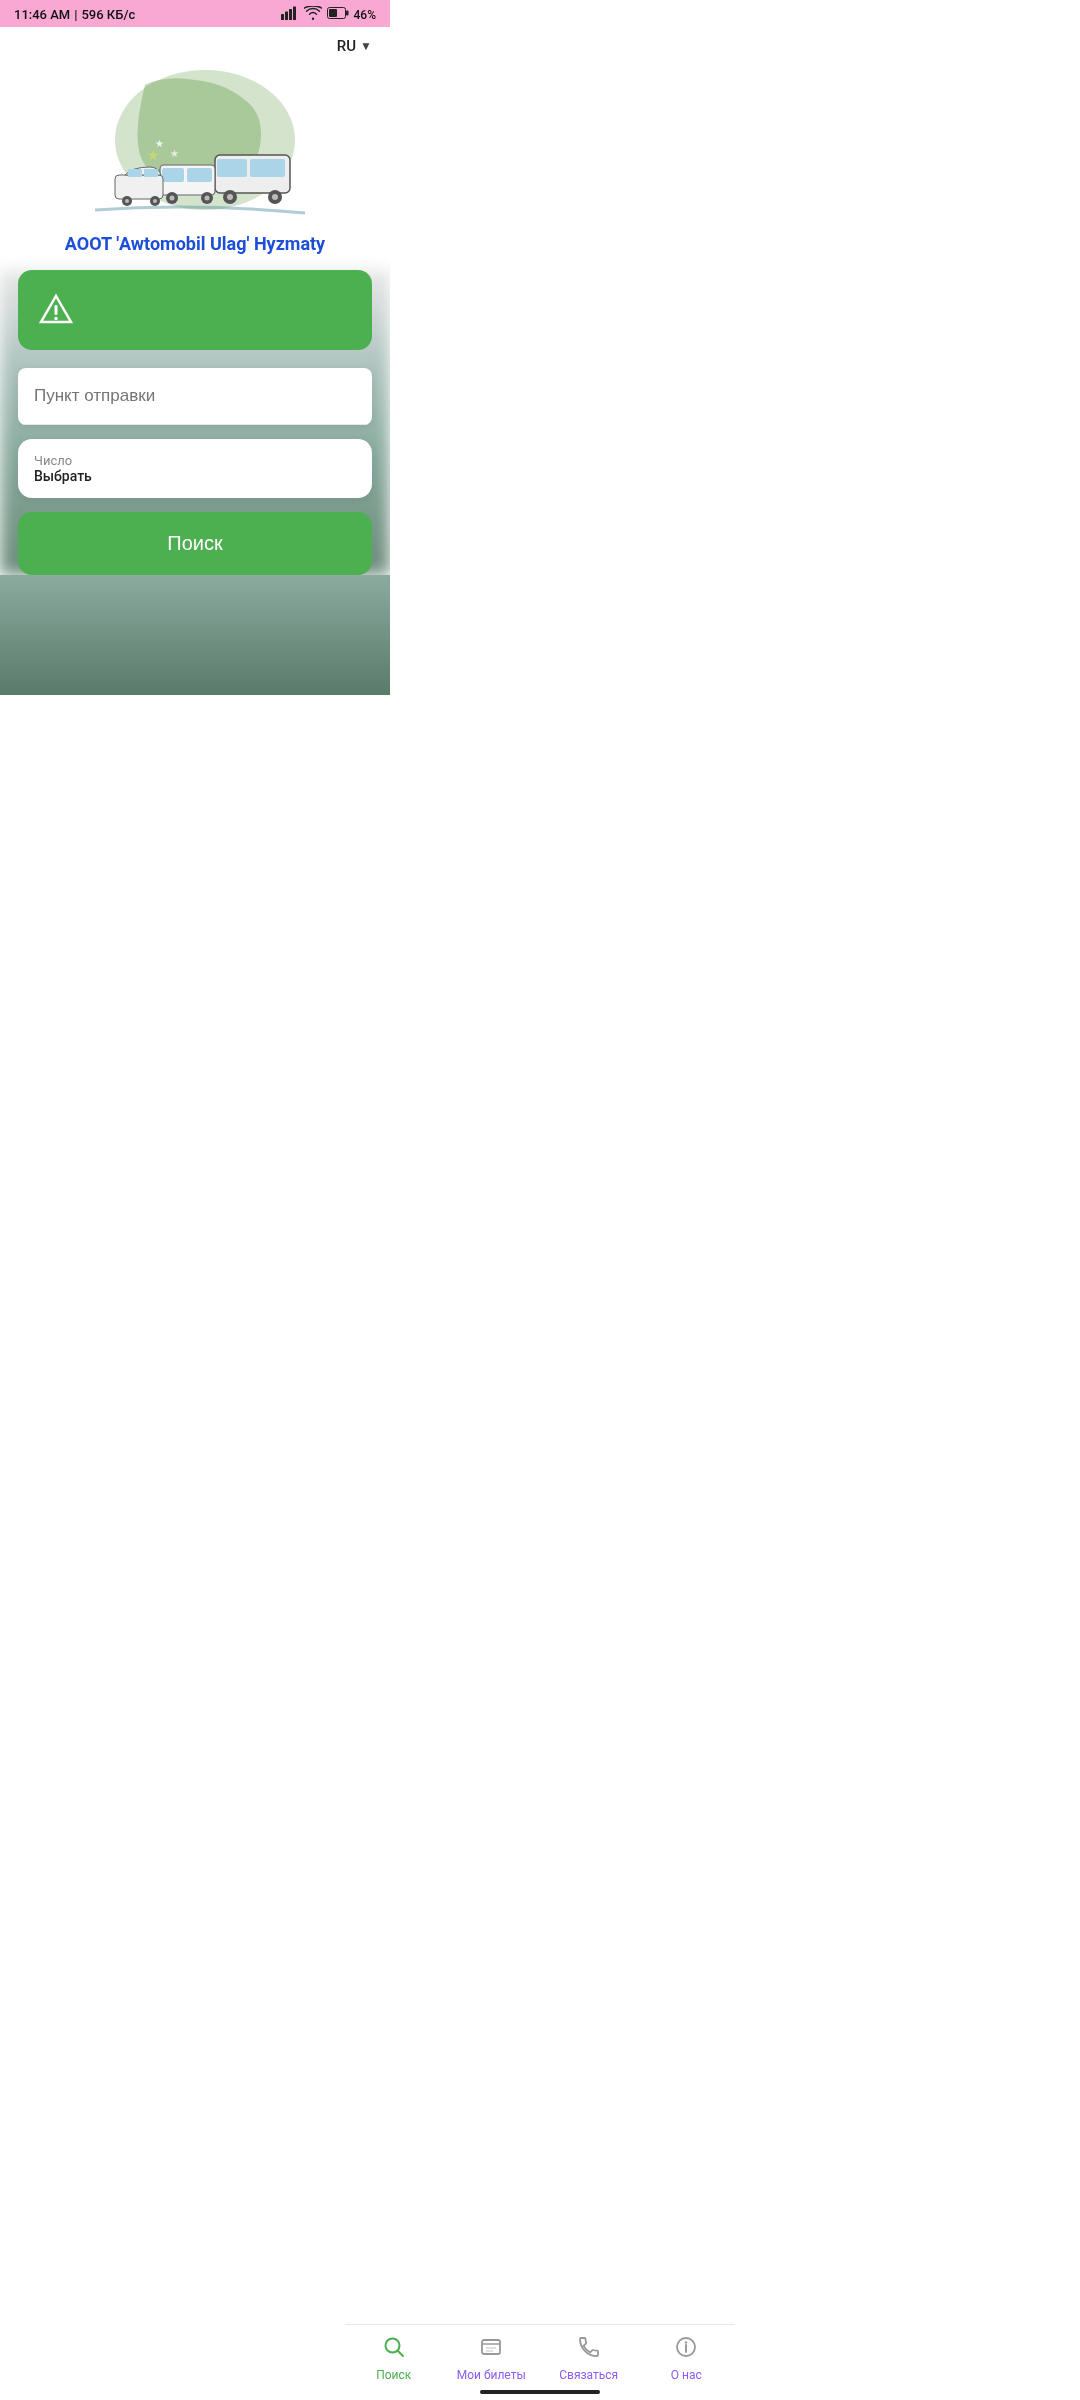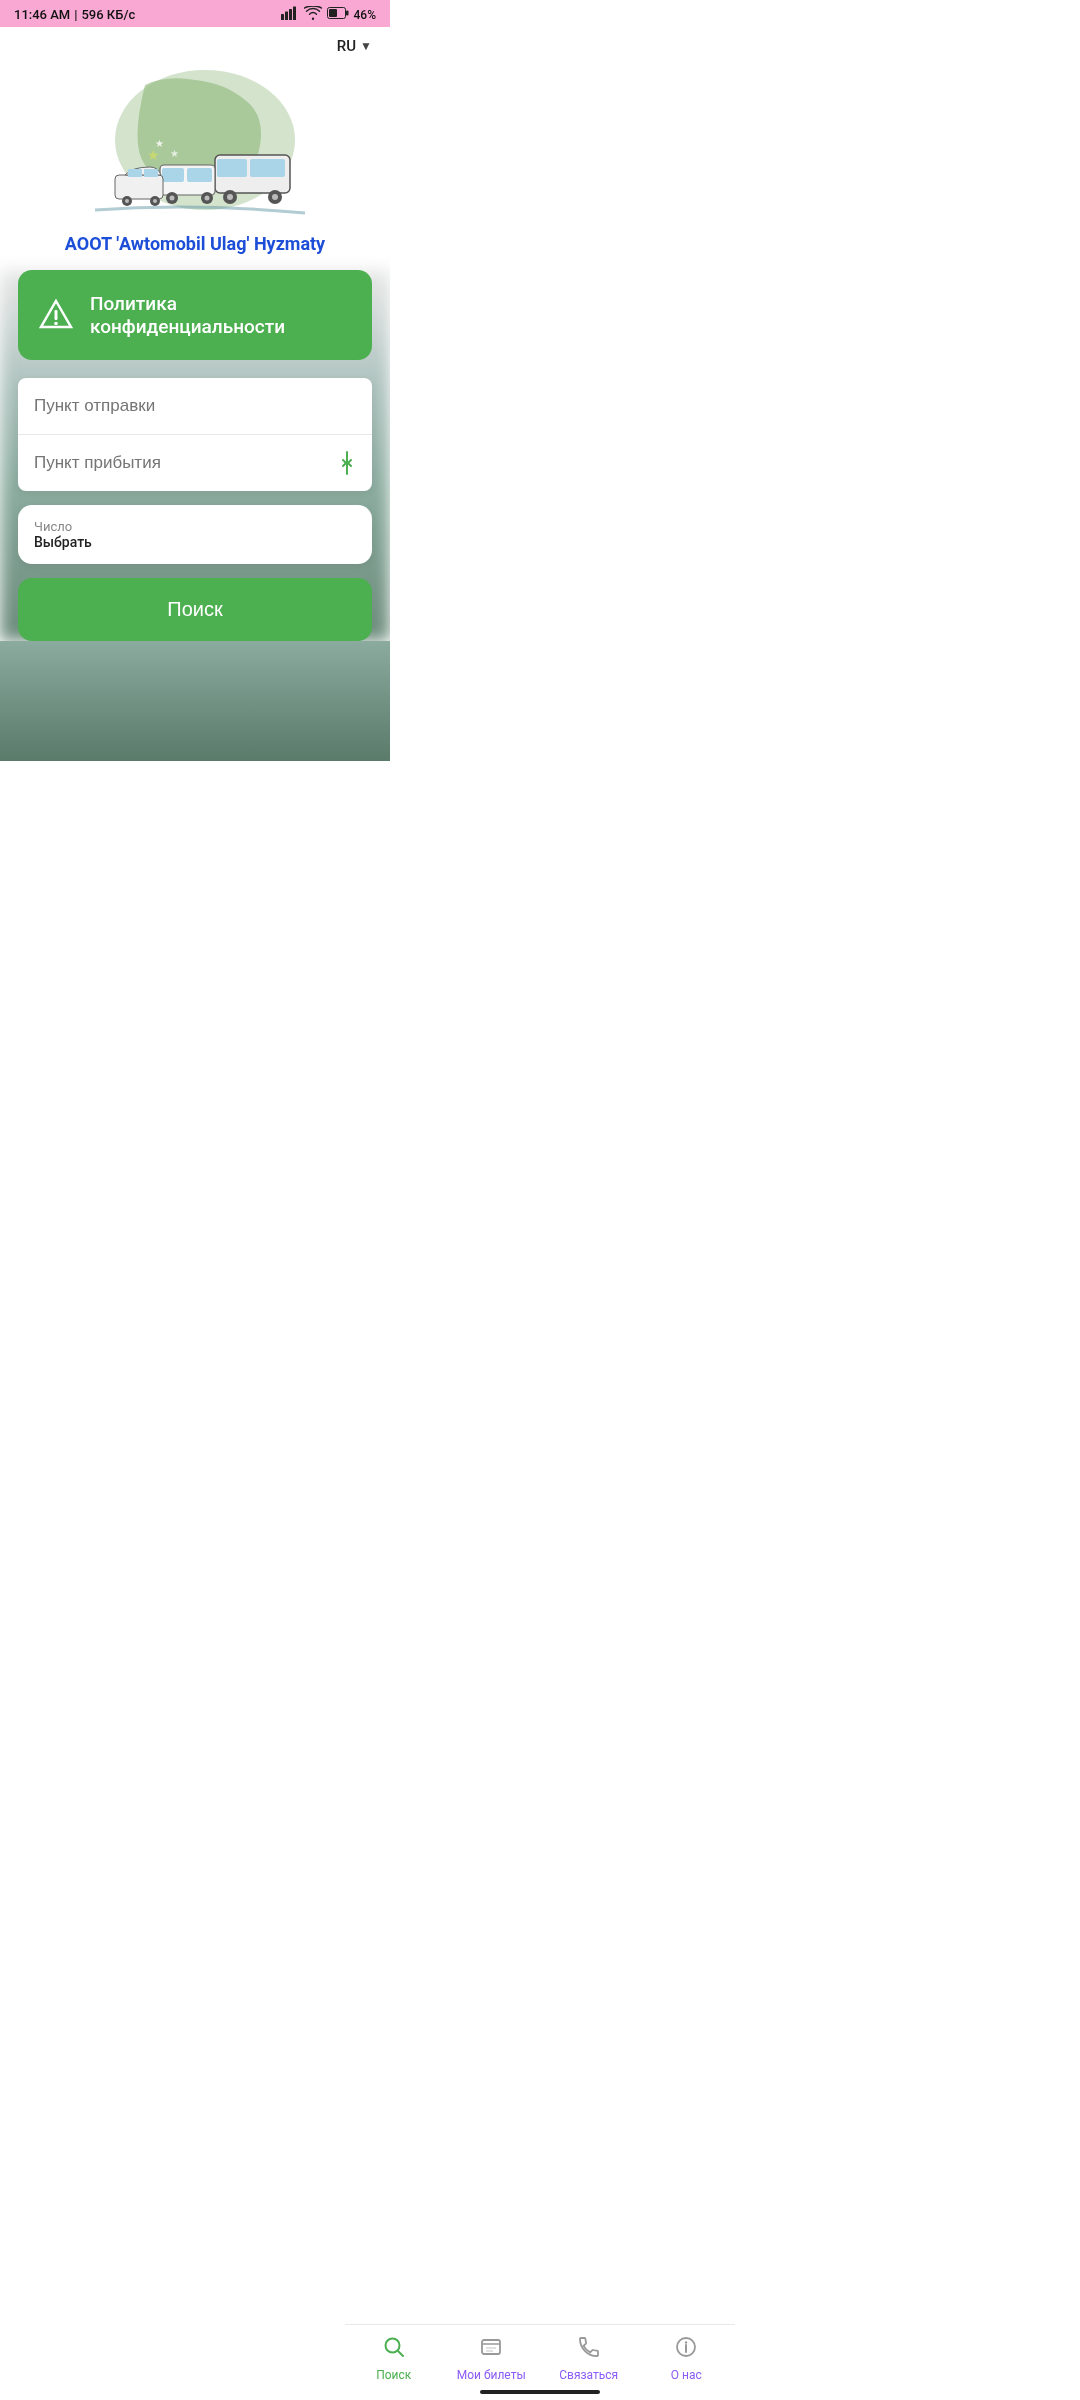--- a/index.html
+++ b/index.html
@@ -367,38 +367,26 @@
 
     
     <div class="privacy-banner">
       <span class="privacy-icon triangle-icon">
         <svg viewBox="0 0 36 36" width="36" height="36" fill="none">
           <path d="M18 4L33 30H3L18 4Z" stroke="#fff" stroke-width="2.5" fill="none"></path>
           <rect x="16.5" y="13" width="3" height="10" rx="1.2" fill="#fff"></rect>
           <circle cx="18" cy="26.5" r="1.8" fill="#fff"></circle>
         </svg>
       </span>
-      <span class="privacy-text">Политика конфиденциальности</span>
     </div>
 
     
     <div class="route-card">
       <div class="route-input-row">
         <input class="route-input" type="text" placeholder="Пункт отправки" style="">
-      </div>
-      <div class="route-input-row" style="position:relative;">
-        <input class="route-input" type="text" placeholder="Пункт прибытия" style="">
-        <button class="swap-btn">
-          <svg width="18" height="26" viewBox="0 0 18 26" fill="none">
-            <path d="M9 2V14" stroke="#4caf50" stroke-width="2" stroke-linecap="round"></path>
-            <path d="M5 10L9 14L13 10" stroke="#4caf50" stroke-width="2" stroke-linecap="round" stroke-linejoin="round"></path>
-            <path d="M9 24V12" stroke="#4caf50" stroke-width="2" stroke-linecap="round"></path>
-            <path d="M13 16L9 12L5 16" stroke="#4caf50" stroke-width="2" stroke-linecap="round" stroke-linejoin="round"></path>
-          </svg>
-        </button>
       </div>
     </div>
 
     
     <div class="options-row">
       <div class="option-card">
         <div class="option-label">Число</div>
         <div class="option-value">Выбрать</div>
       </div>
     </div>

